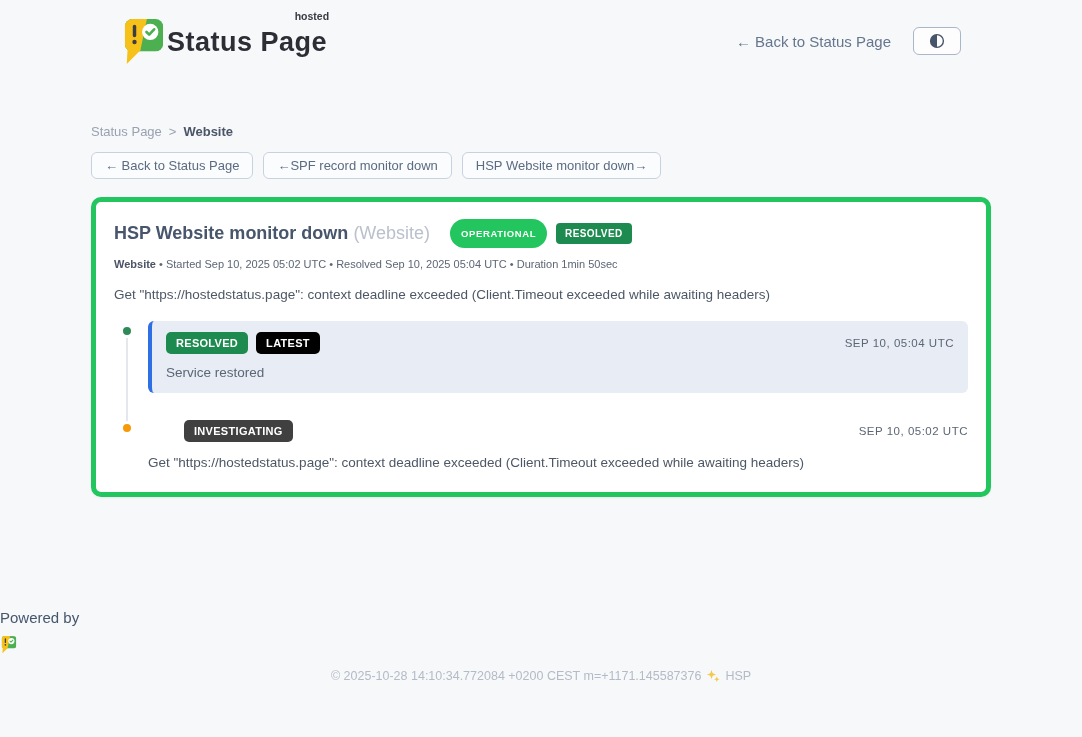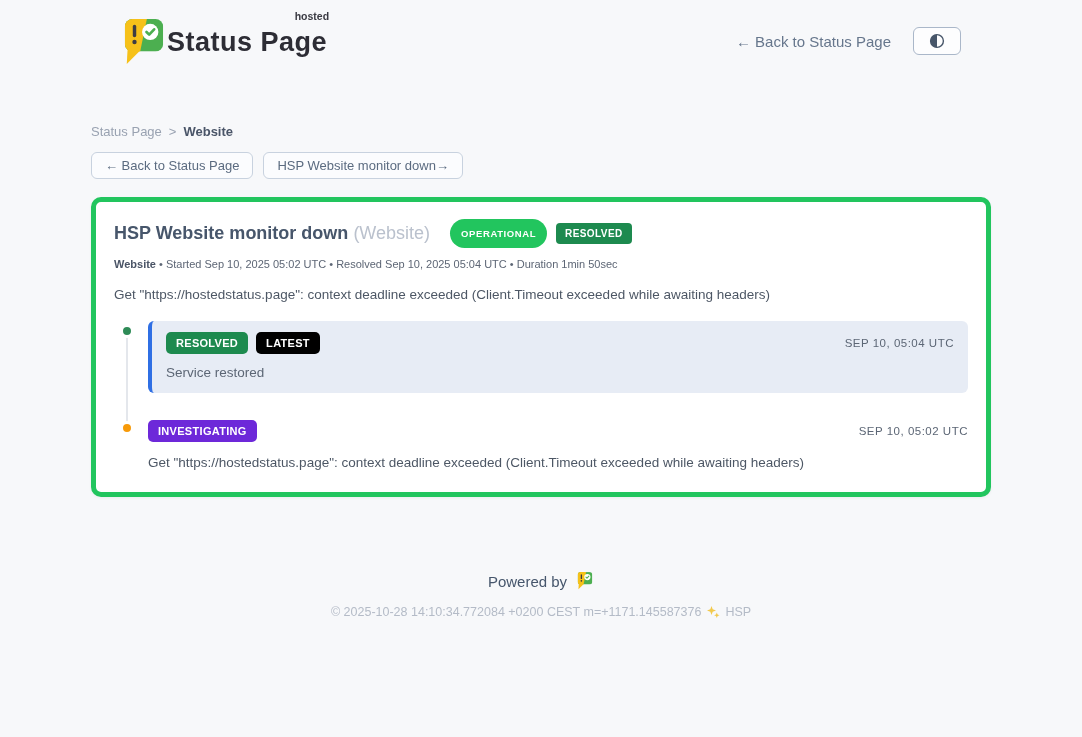--- a/index.html
+++ b/index.html
@@ -77,30 +77,30 @@
   }
   .t-plain { flex:1; padding-top:1px; }
   .t-head { display:flex; justify-content:space-between; align-items:center; }
   .t-badges { display:flex; gap:8px; }
   .t-badge {
     color:#fff; font-weight:bold; font-size:11px; letter-spacing:.3px;
     padding:5px 10px; border-radius:5px; white-space:nowrap;
   }
   .t-badge.green { background:#1d8a4f; }
   .t-badge.blue { background:#000000; }
-  .t-badge.orange { background:#6d28d9; }
+  .t-badge.orange { background:#404040;margin-left:36px; }
   .t-time { font-size:11.5px; color:#5c6675; letter-spacing:.5px; white-space:nowrap; }
   .t-msg { margin-top:11px; font-size:13.5px; color:#5c6675; }
   .t-plain .t-msg { margin-top:13px; color:#4d5765; }
 
   
   .footer { text-align:center; }
   .powered {
-    margin-top:74px; display:flex; justify-content:center; align-items:flex-end; gap:9px;
-    font-size:15px; color:#46566c;
+    margin-top:112px; display:flex; justify-content:center; align-items:flex-start; gap:9px;
+    font-size:15px; color:#46566c;flex-direction:column;
   }
   .copyright {
     margin-top:15px; padding-bottom:26px; display:flex; justify-content:center; align-items:center;
     gap:5px; font-size:12.5px; color:#b4bbc7;
   }
   .svg-block { display:block; }
 </style>
 </head>
 <body>
 
@@ -146,20 +146,21 @@
 
 <main class="container">
 
   <nav class="breadcrumb">
     <span>Status Page</span><span class="sep">&gt;</span><span class="current">Website</span>
   </nav>
 
   <div class="title-row">
     <div class="nav-buttons">
       <button class="nav-btn">← Back to Status Page</button>
+      <button class="nav-btn">←SPF record monitor down</button>
       <button class="nav-btn">HSP Website monitor down→</button>
     </div>
   </div>
 
   <section class="card">
     <div class="card-title-row">
       <h2 class="incident-title"><span>HSP Website monitor down</span> <span class="incident-component">(Website)</span></h2>
       <span class="pill-operational">OPERATIONAL</span>
       <span class="badge-resolved-title">RESOLVED</span>
     </div>

